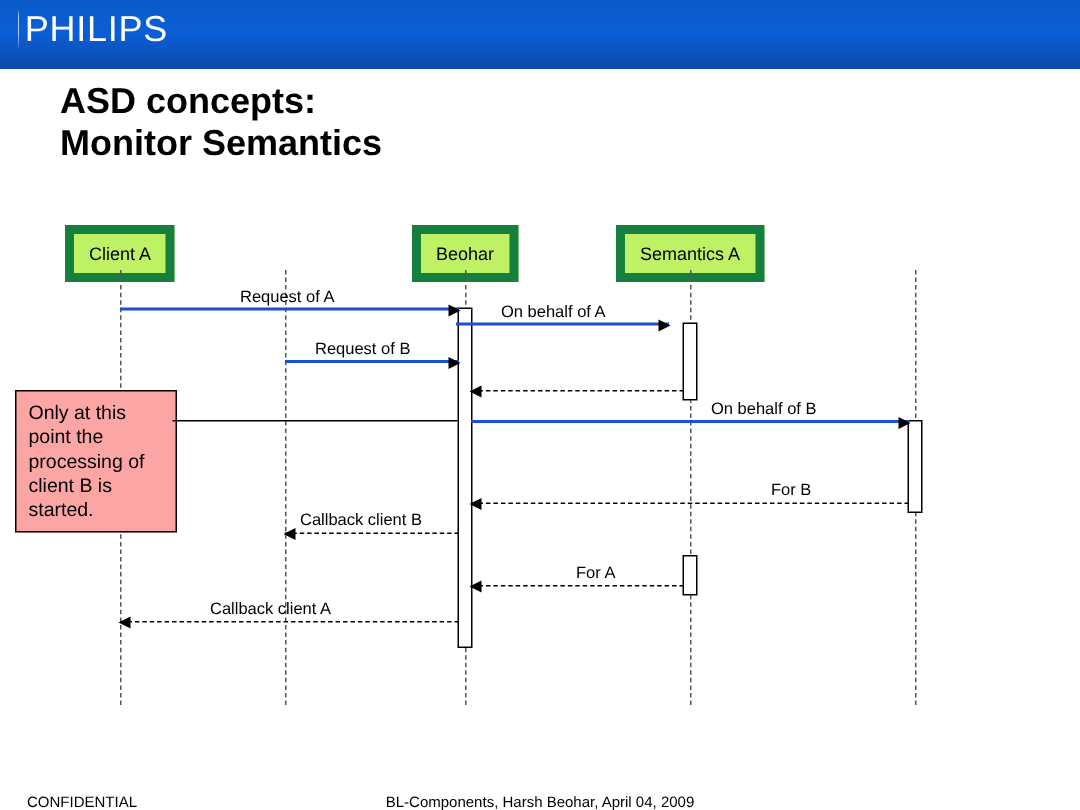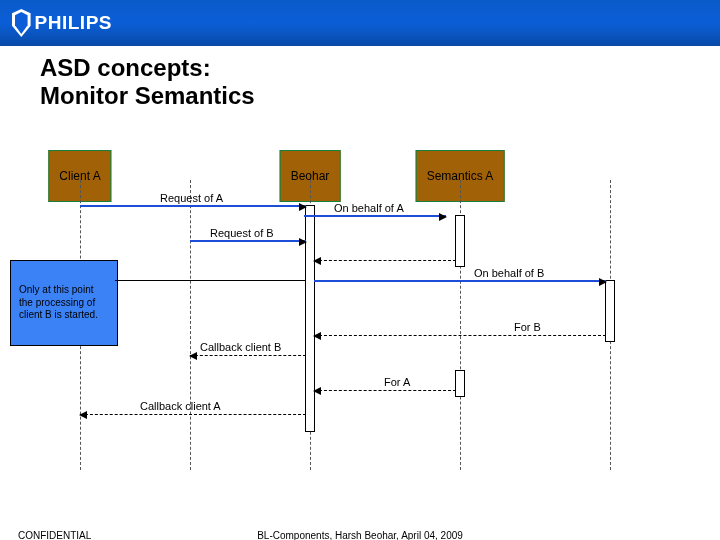--- a/index.html
+++ b/index.html
@@ -1,33 +1,33 @@
 <!DOCTYPE html>
 <html><head>
 <meta charset="utf-8">
 <style>
 html,body{margin:0;padding:0;width:720px;height:540px;background:#fff;font-family:Arial,Helvetica,sans-serif;overflow:hidden}
 .topbar{background:#0b5ed7;background:linear-gradient(#0a5bc9,#0b5ed7 50%,#084aa8);height:46px;position:relative}
-.logo{position:absolute;left:12px;top:6px;height:34px;width:100px;color:#fff;font-weight:700;font-size:19px;letter-spacing:.5px;display:flex;align-items:center}
+.logo{position:absolute;left:12px;top:6px;height:34px;width:100px;color:#fff;font-weight:400;font-size:24px;letter-spacing:.5px;display:flex;align-items:flex-start}
 .logo .shield{width:22px;height:28px;background:#fff;margin-right:4px;clip-path:polygon(50% 0,100% 15%,100% 60%,50% 100%,0 60%,0 15%);position:relative}
 .logo .shield::after{content:"";position:absolute;inset:3px;background:#0b5ed7;clip-path:polygon(50% 0,100% 15%,100% 60%,50% 100%,0 60%,0 15%)}
 .title{margin:8px 0 0 40px;font-size:24px;line-height:1.15;font-weight:700;color:#000}
 .diagram{position:absolute;left:40px;top:150px;width:640px;height:320px}
 .actor{position:absolute;top:0;transform:translateX(-50%)}
-.actor .head{border:1px solid #15803d;background:#a16207;font-size:12px;padding:18px 10px;white-space:nowrap;text-align:center}
+.actor .head{border:6px solid #15803d;background:#bef264;font-size:12px;padding:6px 10px;white-space:nowrap;text-align:center}
 .lifeline{position:absolute;top:30px;width:0;border-left:1px dashed #555;height:290px}
 .activation{position:absolute;width:8px;background:#fff;border:1px solid #000;transform:translateX(-50%)}
 .arrow{position:absolute;height:0}
 .arrow.solid{border-top:2px solid #1d4ed8}
 .arrow.dashed{border-top:1px dashed #000}
 .arrow .cap{position:absolute;top:-4px;width:0;height:0;border-top:4px solid transparent;border-bottom:4px solid transparent}
 .arrow .cap.right{right:-1px;border-left:8px solid #000}
 .arrow .cap.left{left:-1px;border-right:8px solid #000}
 .arrow .lbl{position:absolute;top:-15px;font-size:11px;white-space:nowrap}
-.note{position:absolute;border:1px solid #000;background:#3b82f6;font-size:10px;padding:23px 8px;width:90px;line-height:1.25}
+.note{position:absolute;border:1px solid #000;background:#fca5a5;font-size:13px;padding:6px 8px;width:90px;line-height:1.25}
 .note-conn{position:absolute;height:0;border-top:1px solid #000}
 .footer{position:absolute;bottom:10px;left:0;right:0;font-size:10px;color:#000}
 .footer .conf{position:absolute;left:18px}
 .footer .meta{position:absolute;left:50%;transform:translateX(-50%)}
 </style>
 </head>
 <body>
 
 <div class="topbar">
   <div class="logo">

